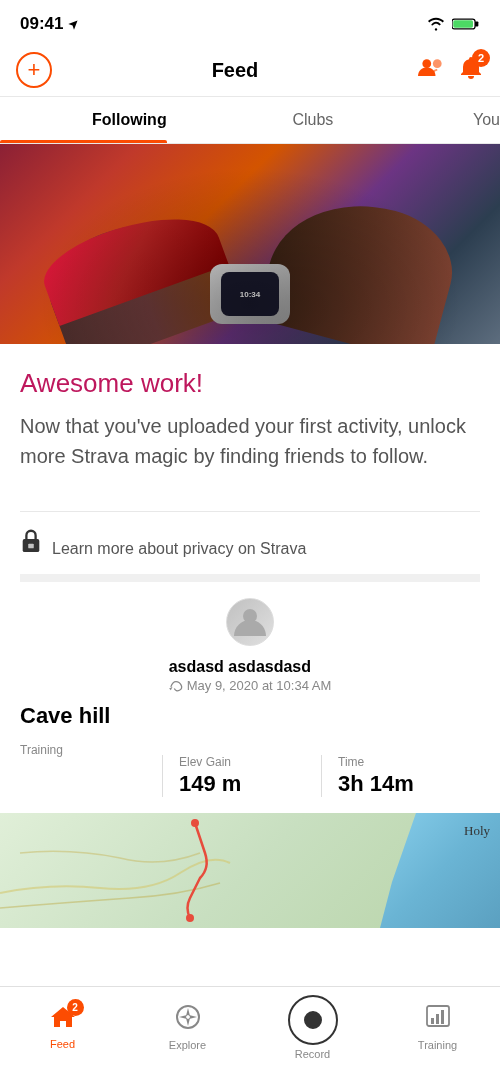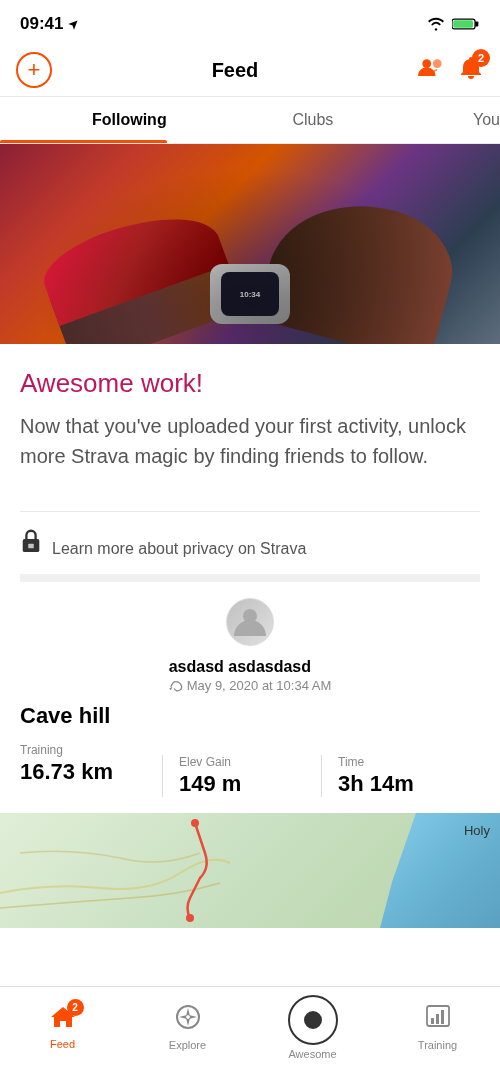--- a/index.html
+++ b/index.html
@@ -297,20 +297,21 @@
       color: #000;
     }
 
     
     .map-area {
       width: 100%;
       height: 115px;
       background: linear-gradient(135deg, #e8f4e8 0%, #d4edda 30%, #c8e6c9 50%, #b8d4e8 70%, #a8c8e0 100%);
       position: relative;
       overflow: hidden;
+      font-family: Liberation Serif, serif;
     }
     .map-water {
       position: absolute;
       right: 0;
       top: 0;
       width: 120px;
       height: 100%;
       background: linear-gradient(135deg, #87ceeb 0%, #6ab4d4 50%, #5ba0c0 100%);
       clip-path: polygon(30% 0%, 100% 0%, 100% 100%, 0% 100%, 10% 60%, 20% 30%);
     }
@@ -510,21 +511,20 @@
         <span>May 9, 2020 at 10:34 AM</span>
       </div>
     </div>
   </div>
 
   <div class="activity-title">Cave hill</div>
 
   <div class="stats-row">
     <div class="stat-item">
       <div class="stat-label">Training</div>
-      <div class="stat-value">16.73 km</div>
     </div>
     <div class="stat-item">
       <div class="stat-label">Elev Gain</div>
       <div class="stat-value">149 m</div>
     </div>
     <div class="stat-item">
       <div class="stat-label">Time</div>
       <div class="stat-value">3h 14m</div>
     </div>
   </div>
@@ -577,21 +577,21 @@
     </div>
     <span class="nav-label">Explore</span>
   </div>
 
   <div class="nav-item">
     <div class="nav-icon">
       <div class="record-btn">
         <div class="record-dot"></div>
       </div>
     </div>
-    <span class="nav-label">Awesome</span>
+    <span class="nav-label">Record</span>
   </div>
 
 
   <div class="nav-item">
     <div class="nav-icon">
       <svg width="26" height="26" viewBox="0 0 26 26">
         <rect x="2" y="2" width="22" height="20" rx="2" stroke="#888" stroke-width="1.8" fill="none"></rect>
         <rect x="6" y="14" width="3" height="6" fill="#888"></rect>
         <rect x="11" y="10" width="3" height="10" fill="#888"></rect>
         <rect x="16" y="6" width="3" height="14" fill="#888"></rect>

